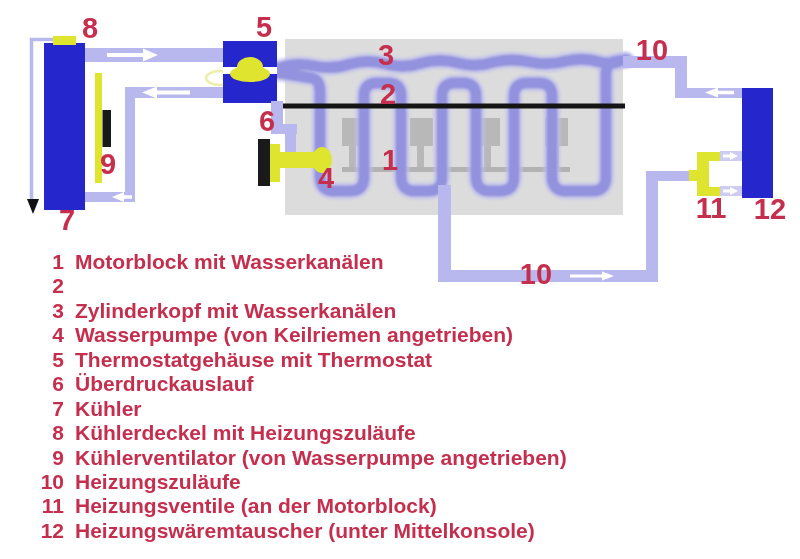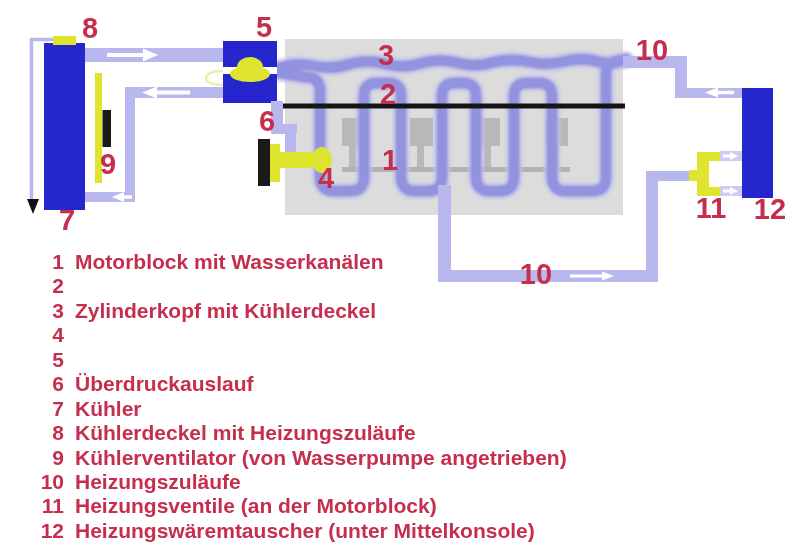--- a/index.html
+++ b/index.html
@@ -170,27 +170,29 @@
 <div class="legend">
   <div class="legend-row">
         <span class="legend-num">1</span>
         <span>Motorblock mit Wasserkanälen</span>
       </div>
   <div class="legend-row">
         <span class="legend-num">2</span>
       </div>
   <div class="legend-row">
         <span class="legend-num">3</span>
-        <span>Zylinderkopf mit Kühlerdeckel</span>
+        <span>Zylinderkopf mit Wasserkanälen</span>
       </div>
   <div class="legend-row">
         <span class="legend-num">4</span>
+        <span>Wasserpumpe (von Keilriemen angetrieben)</span>
       </div>
   <div class="legend-row">
         <span class="legend-num">5</span>
+        <span>Thermostatgehäuse mit Thermostat</span>
       </div>
   <div class="legend-row">
         <span class="legend-num">6</span>
         <span>Überdruckauslauf</span>
       </div>
   <div class="legend-row">
         <span class="legend-num">7</span>
         <span>Kühler</span>
       </div>
   <div class="legend-row">

